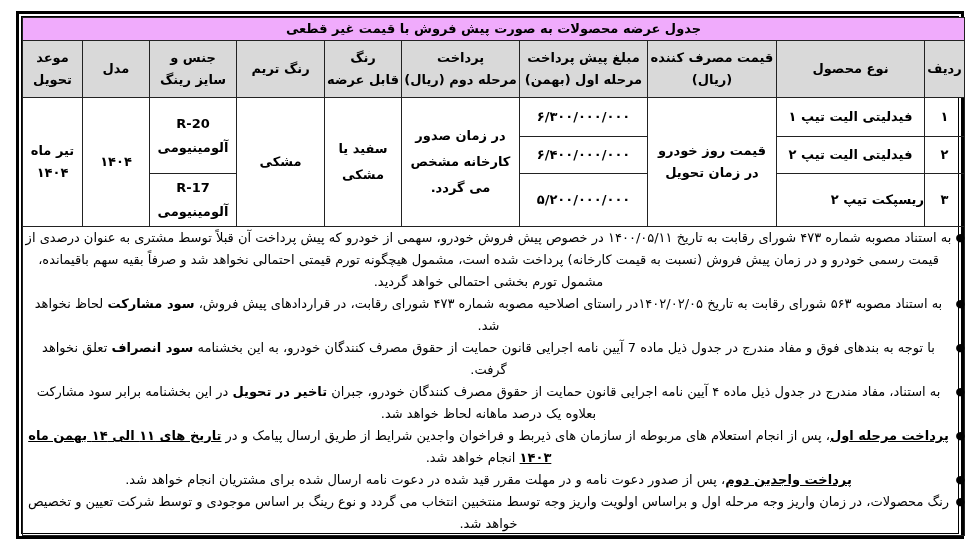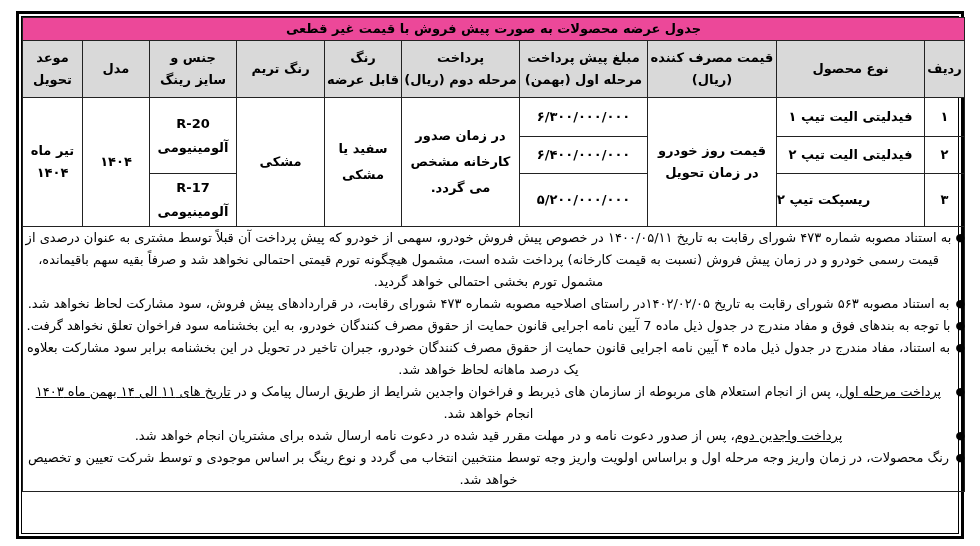--- a/index.html
+++ b/index.html
@@ -6,33 +6,33 @@
   body { width: 980px; height: 546px; position: relative; overflow: hidden;
          font-family: "DejaVu Sans", sans-serif; color: #000; }
   .frame { position: absolute; left: 16px; top: 11px; width: 948px; height: 528px;
            border: 3px solid #000; box-sizing: border-box; }
   .frame-inner { position: absolute; left: 2px; top: 2px; right: 2px; bottom: 2px;
            border: 1px solid #000; }
   table.grid { position: absolute; left: 0; top: 0; width: 100%; border-collapse: collapse;
            direction: rtl; table-layout: fixed; }
   table.grid td, table.grid th { border: 1px solid #222; text-align: center; vertical-align: middle;
            padding: 0; font-size: 13px; line-height: 22px; }
-  .title-row th { background: #ec4899; font-weight: bold; height: 22px; font-size: 13px; }
+  .title-row th { background: #f0abfc; font-weight: bold; height: 22px; font-size: 13px; }
   .head-row th { background: #d9d9d9; font-weight: bold; height: 56px; font-size: 13px; line-height: 24px; }
   .body td { font-size: 13px; }
   td.bold { font-weight: bold; }
   td.num { font-weight: bold; font-size: 12px; letter-spacing: 0.3px; }
   td.prod { text-align: right; padding-right: 14px; font-weight: bold; margin-top: 44px; }
-  td.prod.center { text-align: left; padding-right: 0; }
+  td.prod.center { text-align: right; padding-right: 0; }
   .notes { direction: rtl; text-align: right; font-size: 12px; line-height: 21.5px;
            padding: 3px 6px 4px 10px; }
   .notes ul { list-style: none; margin: 0; padding: 0; }
   .notes li { position: relative; padding-right: 10px; }
   .notes li .bullet { position: absolute; right: -1px; top: 0; font-size: 11px; }
-  .notes b { font-weight: normal; }
+  .notes b { font-weight: bold; }
   .notes u { text-decoration: underline; }
 </style>
 </head>
 <body>
 
 <div class="frame">
   <div class="frame-inner">
     <table class="grid">
       <colgroup>
         <col style="width:40px">
@@ -120,21 +120,21 @@
         <td class="bold" style="line-height:24px">
               <div>R-17</div>
               <div>آلومینیومی</div>
             </td>
       </tr>
       <tr>
         <td colspan="10" class="notes">
           <ul>
             <li><span class="bullet">●</span><span>به استناد مصوبه شماره ۴۷۳ شورای رقابت به تاریخ ۱۴۰۰/۰۵/۱۱ در خصوص پیش فروش خودرو، سهمی از خودرو که پیش پرداخت آن قبلاً توسط مشتری به عنوان درصدی از قیمت رسمی خودرو و در زمان پیش فروش (نسبت به قیمت کارخانه) پرداخت شده است، مشمول هیچگونه تورم قیمتی احتمالی نخواهد شد و صرفاً بقیه سهم باقیمانده، مشمول تورم بخشی احتمالی خواهد گردید.</span></li>
             <li><span class="bullet">●</span><span>به استناد مصوبه ۵۶۳ شورای رقابت به تاریخ ۱۴۰۲/۰۲/۰۵در راستای اصلاحیه مصوبه شماره ۴۷۳ شورای رقابت، در قراردادهای پیش فروش، </span><b>سود مشارکت</b><span> لحاظ نخواهد شد.</span></li>
-            <li><span class="bullet">●</span><span>با توجه به بندهای فوق و مفاد مندرج در جدول ذیل ماده 7 آیین نامه اجرایی قانون حمایت از حقوق مصرف کنندگان خودرو، به این بخشنامه </span><b>سود فراخوان</b><span> تعلق نخواهد گرفت.</span></li>
+            <li><span class="bullet">●</span><span>با توجه به بندهای فوق و مفاد مندرج در جدول ذیل ماده 7 آیین نامه اجرایی قانون حمایت از حقوق مصرف کنندگان خودرو، به این بخشنامه </span><b>سود انصراف</b><span> تعلق نخواهد گرفت.</span></li>
             <li><span class="bullet">●</span><span>به استناد، مفاد مندرج در جدول ذیل ماده ۴ آیین نامه اجرایی قانون حمایت از حقوق مصرف کنندگان خودرو، جبران </span><b>تاخیر در تحویل</b><span> در این بخشنامه برابر سود مشارکت بعلاوه یک درصد ماهانه لحاظ خواهد شد.</span></li>
             <li><span class="bullet">●</span><b><u>پرداخت مرحله اول</u></b><span>، پس از انجام استعلام های مربوطه از سازمان های ذیربط و فراخوان واجدین شرایط از طریق ارسال پیامک و در </span><b><u>تاریخ های ۱۱ الی ۱۴ بهمن ماه ۱۴۰۳</u></b><span>  انجام خواهد شد.</span></li>
             <li><span class="bullet">●</span><b><u>پرداخت واجدین دوم</u></b><span>، پس از صدور دعوت نامه و در مهلت مقرر قید شده در دعوت نامه ارسال شده برای مشتریان انجام خواهد شد.</span></li>
             <li><span class="bullet">●</span><span>رنگ محصولات، در زمان واریز وجه مرحله اول و براساس اولویت واریز وجه توسط منتخبین انتخاب می گردد و نوع رینگ بر اساس موجودی و توسط شرکت تعیین و تخصیص خواهد شد.</span></li>
           </ul>
         </td>
       </tr>
     </tbody>
       </table>
   </div>

